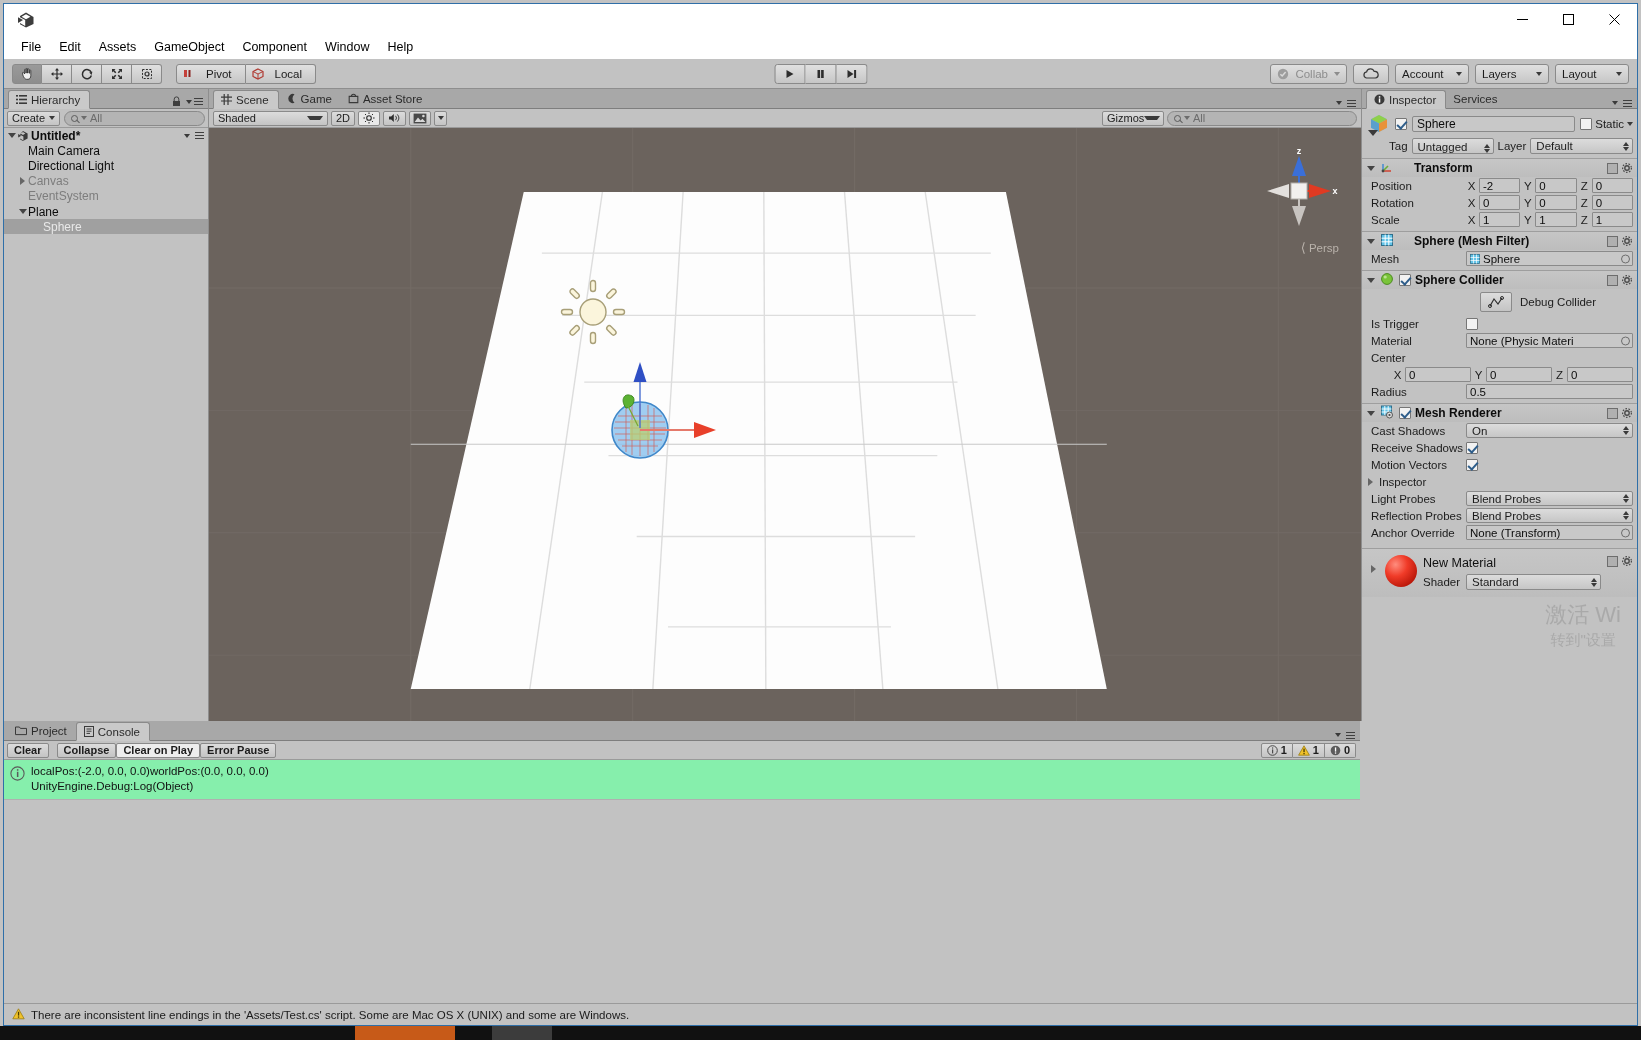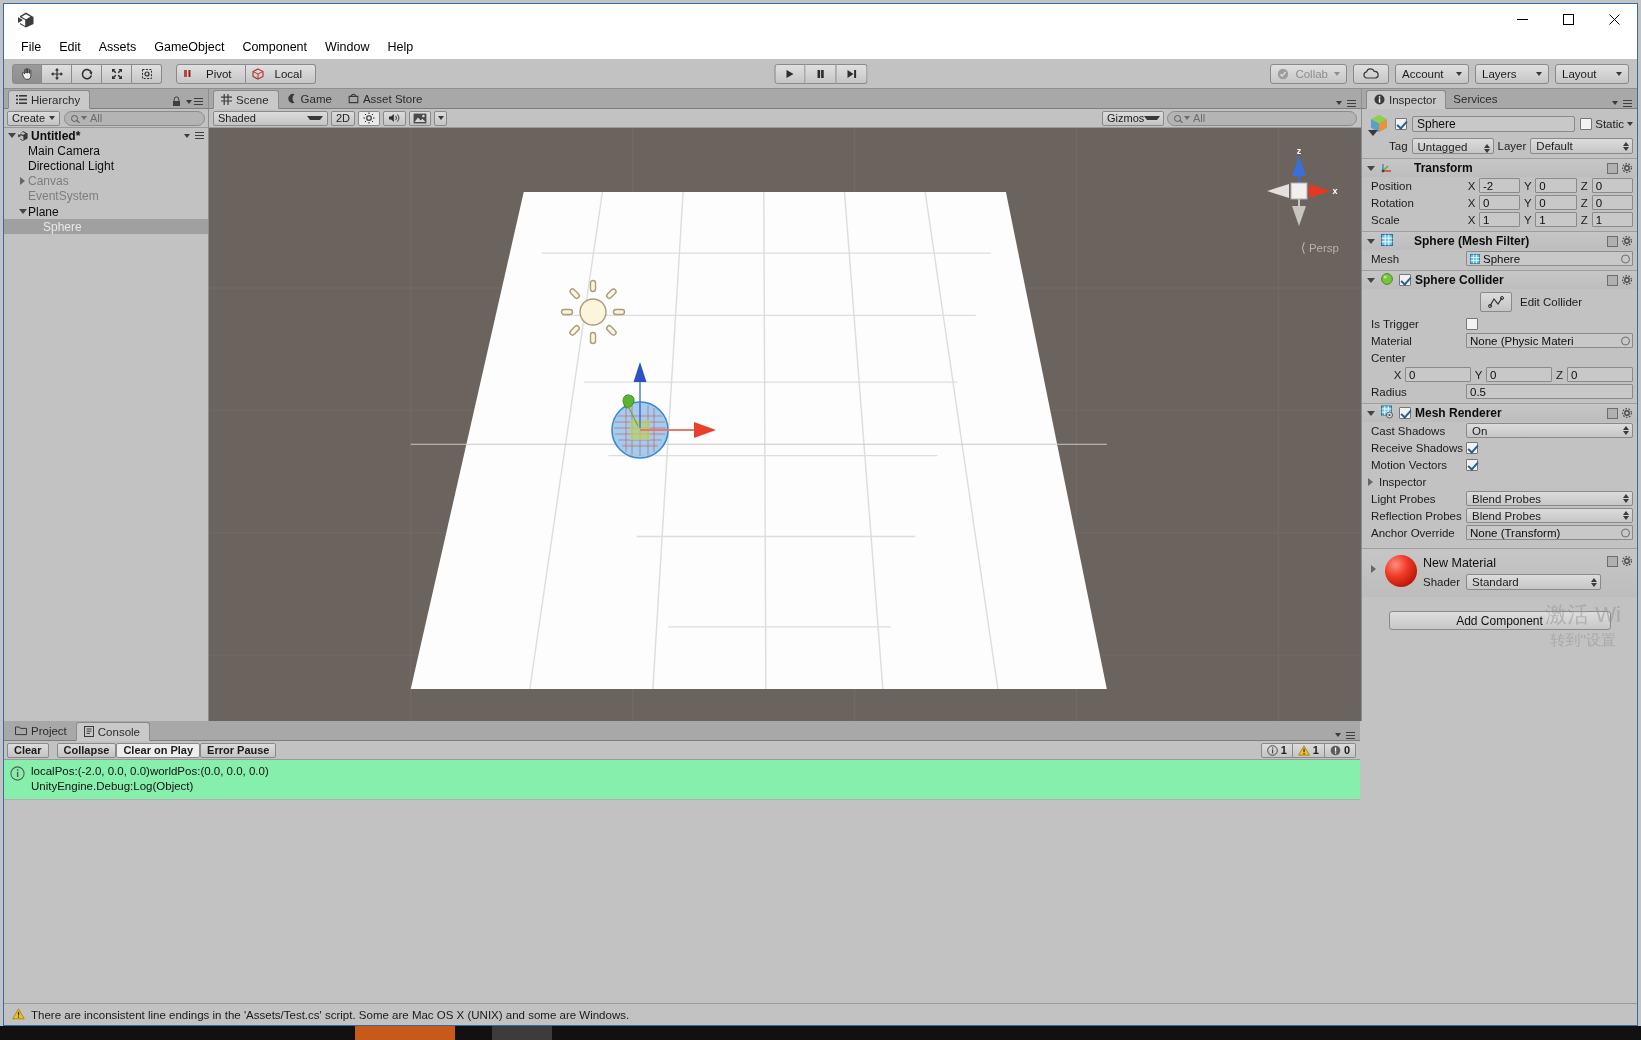--- a/index.html
+++ b/index.html
@@ -1000,21 +1000,21 @@
               </span>
             </div>
             <div class="edit-collider-row">
               <span class="ec-btn">
                 <svg width="16" height="14" viewBox="0 0 16 14">
                     <path d="M2 11 L6 4 L10 9 L14 3" fill="none" stroke="#2d2d2d" stroke-width="1.2"></path>
                     <circle cx="2" cy="11" r="1.5" fill="none" stroke="#2d2d2d" stroke-width="1"></circle>
                     <circle cx="14" cy="3" r="1.5" fill="none" stroke="#2d2d2d" stroke-width="1"></circle>
                   </svg>
               </span>
-              <span class="lbl">Edit Collider</span>
+              <span class="lbl">Debug Collider</span>
             </div>
             <div class="prop-row">
               <span class="prop-label">Is Trigger</span>
               <span class="cbx"></span>
             </div>
             <div class="prop-row">
               <span class="prop-label">Material</span>
               <span class="obj-field">
                 <span>None (Physic Materi</span>
                 <span class="dot-sel"></span>
@@ -1145,25 +1145,20 @@
                 <span class="icon-sq"></span>
                 <span class="gear">
                   <svg width="12" height="12" viewBox="0 0 12 12">
                       <circle cx="6" cy="6" r="2.2" fill="none" stroke="#4a4a4a" stroke-width="1.4"></circle>
                       <circle cx="6" cy="6" r="4.4" fill="none" stroke="#4a4a4a" stroke-width="1.2" stroke-dasharray="1.6 1.5"></circle>
                     </svg>
                 </span>
               </span>
             </div>
 
-            <div class="add-comp-wrap">
-              <div class="add-comp">
-                <span>Add Component</span>
-              </div>
-            </div>
 
             <div class="watermark">
               <div>激活 Wi</div>
               <div class="l2">转到"设置</div>
             </div>
           </div>
         </div>
       </div>
     </div>
 

